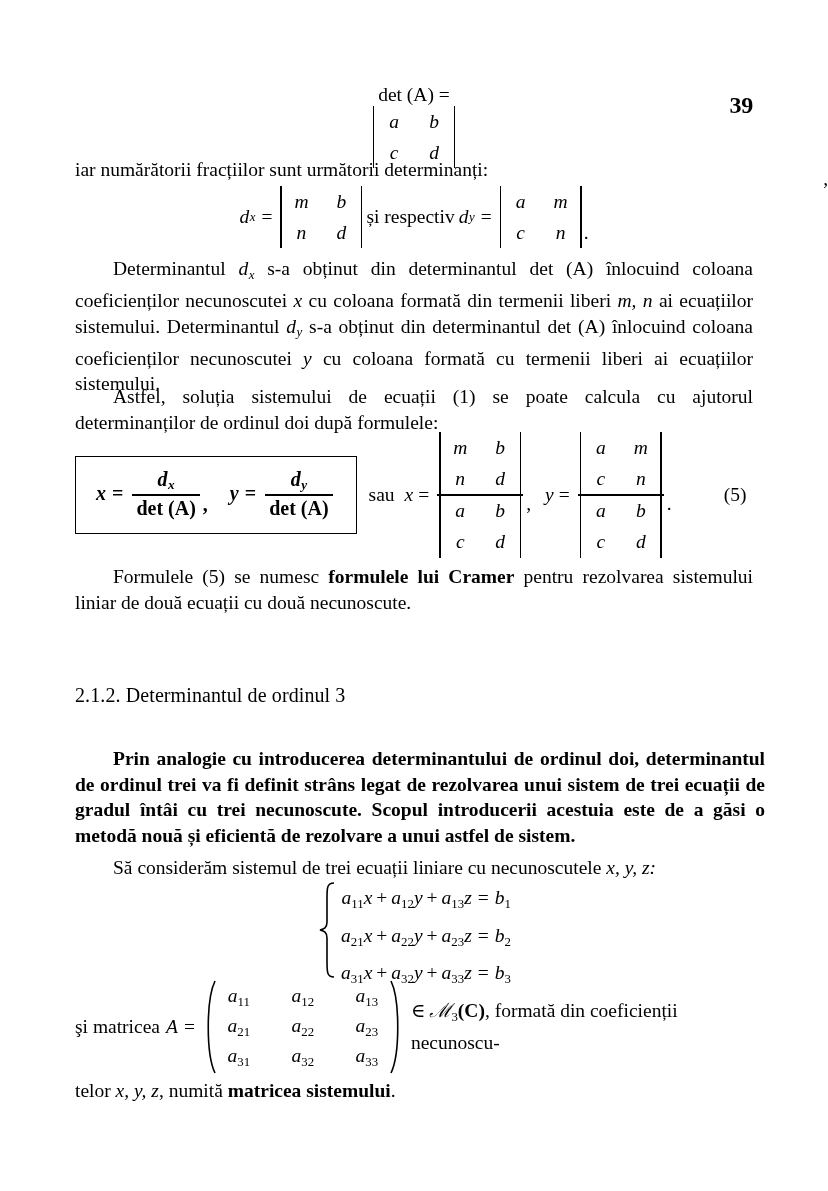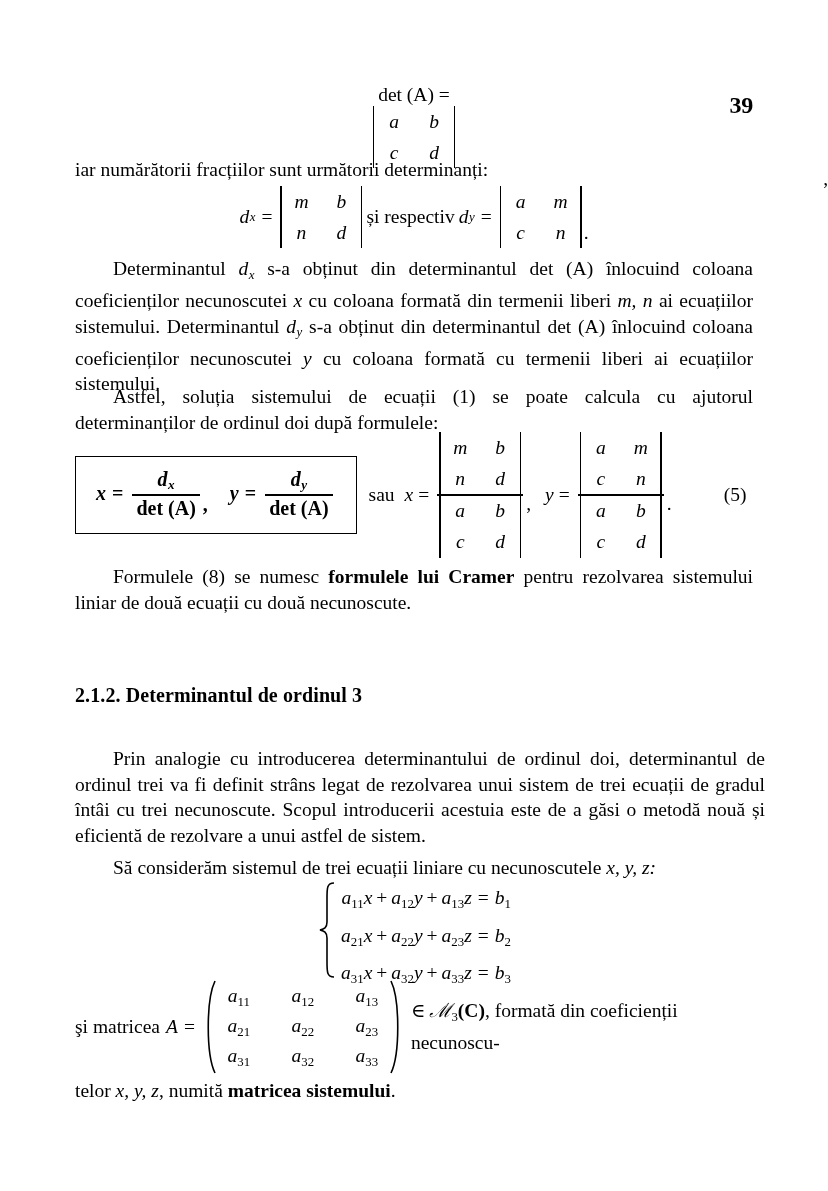--- a/index.html
+++ b/index.html
@@ -42,21 +42,21 @@
     text-align: justify;
     text-justify: inter-word;
     margin: 0;
   }
   .indent { text-indent: 38px; }
   .mi { font-style: italic; }
   .bold { font-weight: bold; }
 
   .heading {
     font-size: 20px;
-    font-weight: bold;
+    font-weight: normal;
     margin: 0;
     letter-spacing: 0.1px;
   }
 
   
   .eq-row {
     display: flex;
     align-items: center;
     justify-content: center;
     font-size: 19.5px;
@@ -171,21 +171,21 @@
 
   
   #eq-det-a     { position: absolute; left: 0; right: 0; top: 84px; flex-direction: column;  }
   #line-numarator { position: absolute; left: 75px; right: 75px; top: 157px; }
   #eq-dx-dy     { position: absolute; left: 0; right: 0; top: 186px; }
   #para-determ  { position: absolute; left: 75px; right: 75px; top: 256px; }
   #para-astfel  { position: absolute; left: 75px; right: 75px; top: 384px; }
   #eq-cramer    { position: absolute; left: 75px; right: 75px; top: 432px; }
   #para-formulele { position: absolute; left: 75px; right: 75px; top: 564px; }
   #heading-212  { position: absolute; left: 75px; top: 684px; }
-  #para-prin    { position: absolute; left: 75px; right: 63px; top: 746px; }
+  #para-prin    { position: absolute; left: 75px; right: 63px; top: 746px; font-weight: bold; }
   #line-sa      { position: absolute; left: 75px; right: 75px; top: 855px; }
   #eq-system    { position: absolute; left: 0; right: 0; top: 882px; text-align: right; }
   #block-matrix { position: absolute; left: 75px; right: 75px; top: 982px; }
   #line-telor   { position: absolute; left: 75px; right: 75px; top: 1078px; }
 
   .matrix-line {
     display: flex;
     align-items: center;
     font-size: 19.5px;
     line-height: 25.5px;
@@ -327,21 +327,21 @@
             <span class="cellwrap">d</span>
           </span>
         </span>
       </span>
     </span>
     <span style="align-self:center;padding-top:18px">.</span>
 
     <span class="eqnum">(5)</span>
   </div>
 
-  <p id="para-formulele" class="para indent"><span>Formulele (8) se numesc </span><span class="bold">formulele lui Cramer</span><span>  pentru rezolvarea sistemului liniar de două ecuații cu două necunoscute.</span></p>
+  <p id="para-formulele" class="para indent"><span>Formulele (5) se numesc </span><span class="bold">formulele lui Cramer</span><span>  pentru rezolvarea sistemului liniar de două ecuații cu două necunoscute.</span></p>
 
   <h2 id="heading-212" class="heading">2.1.2. Determinantul de ordinul 3</h2>
 
   <p id="para-prin" class="para indent">Prin analogie cu introducerea determinantului de ordinul doi, determinantul de ordinul trei va fi definit strâns legat de rezolvarea unui sistem de trei ecuații de gradul întâi cu trei necunoscute. Scopul introducerii acestuia este de a găsi o metodă nouă și eficientă de rezolvare a unui astfel de sistem.</p>
 
   <p id="line-sa" class="para indent"><span>Să considerăm sistemul de trei ecuații liniare cu necunoscutele </span><span class="mi">x, y, z:</span></p>
 
   <div id="eq-system" class="eq-row">
     <span class="brace" style="height:96px">
       <svg viewBox="0 0 20 96" preserveAspectRatio="none" aria-hidden="true">

